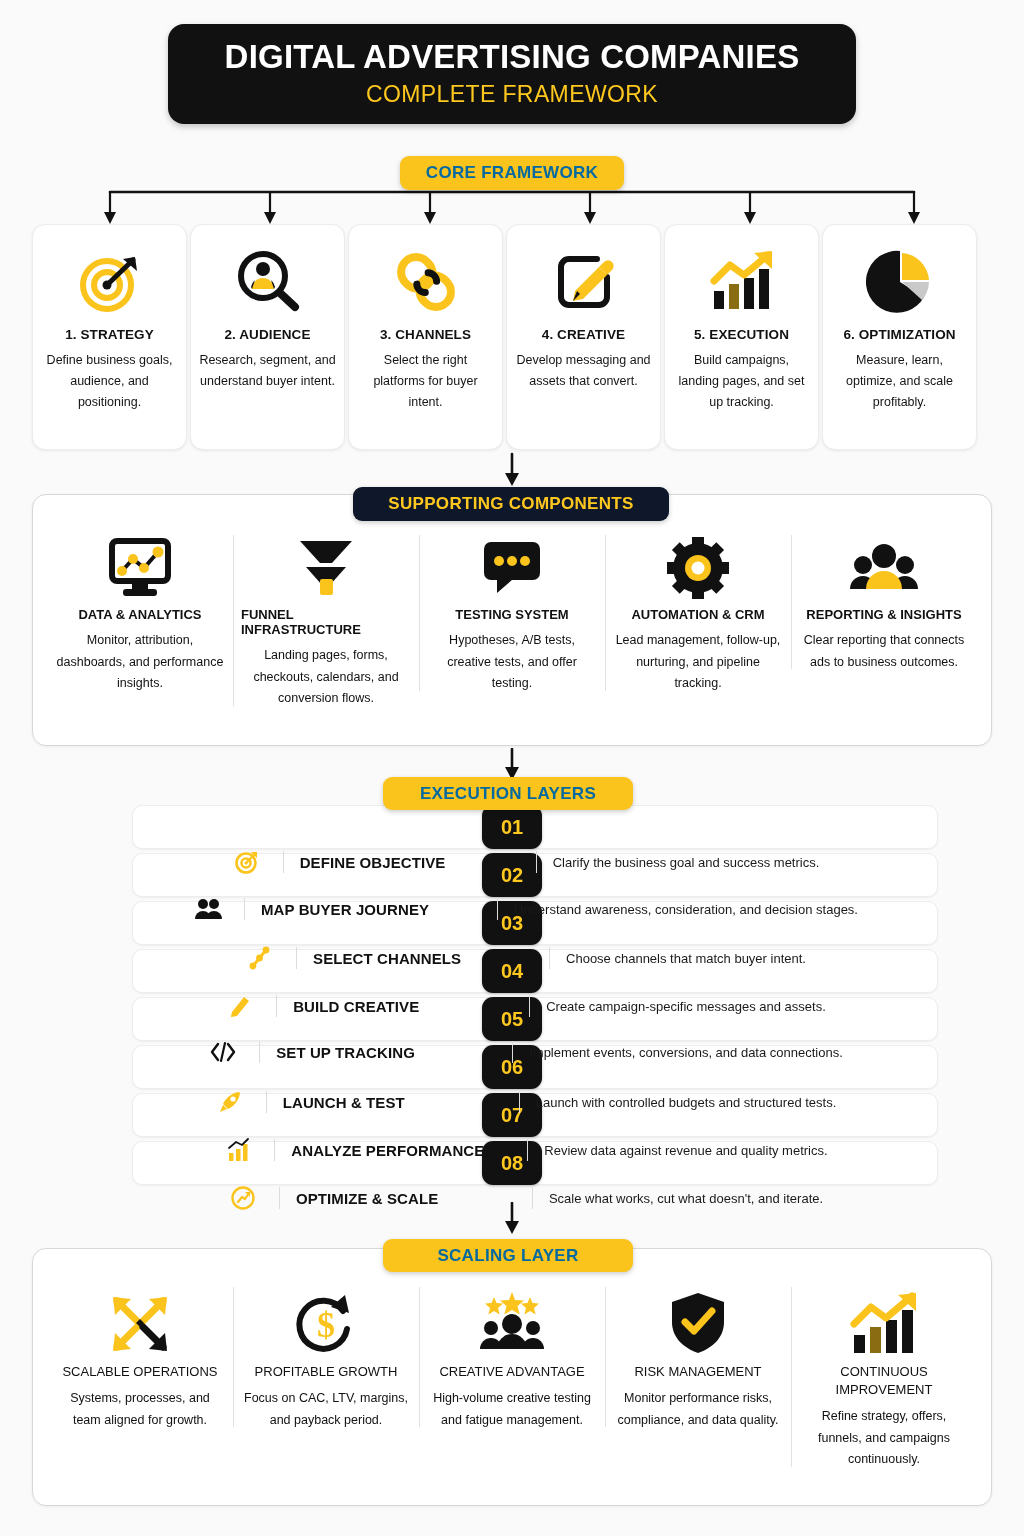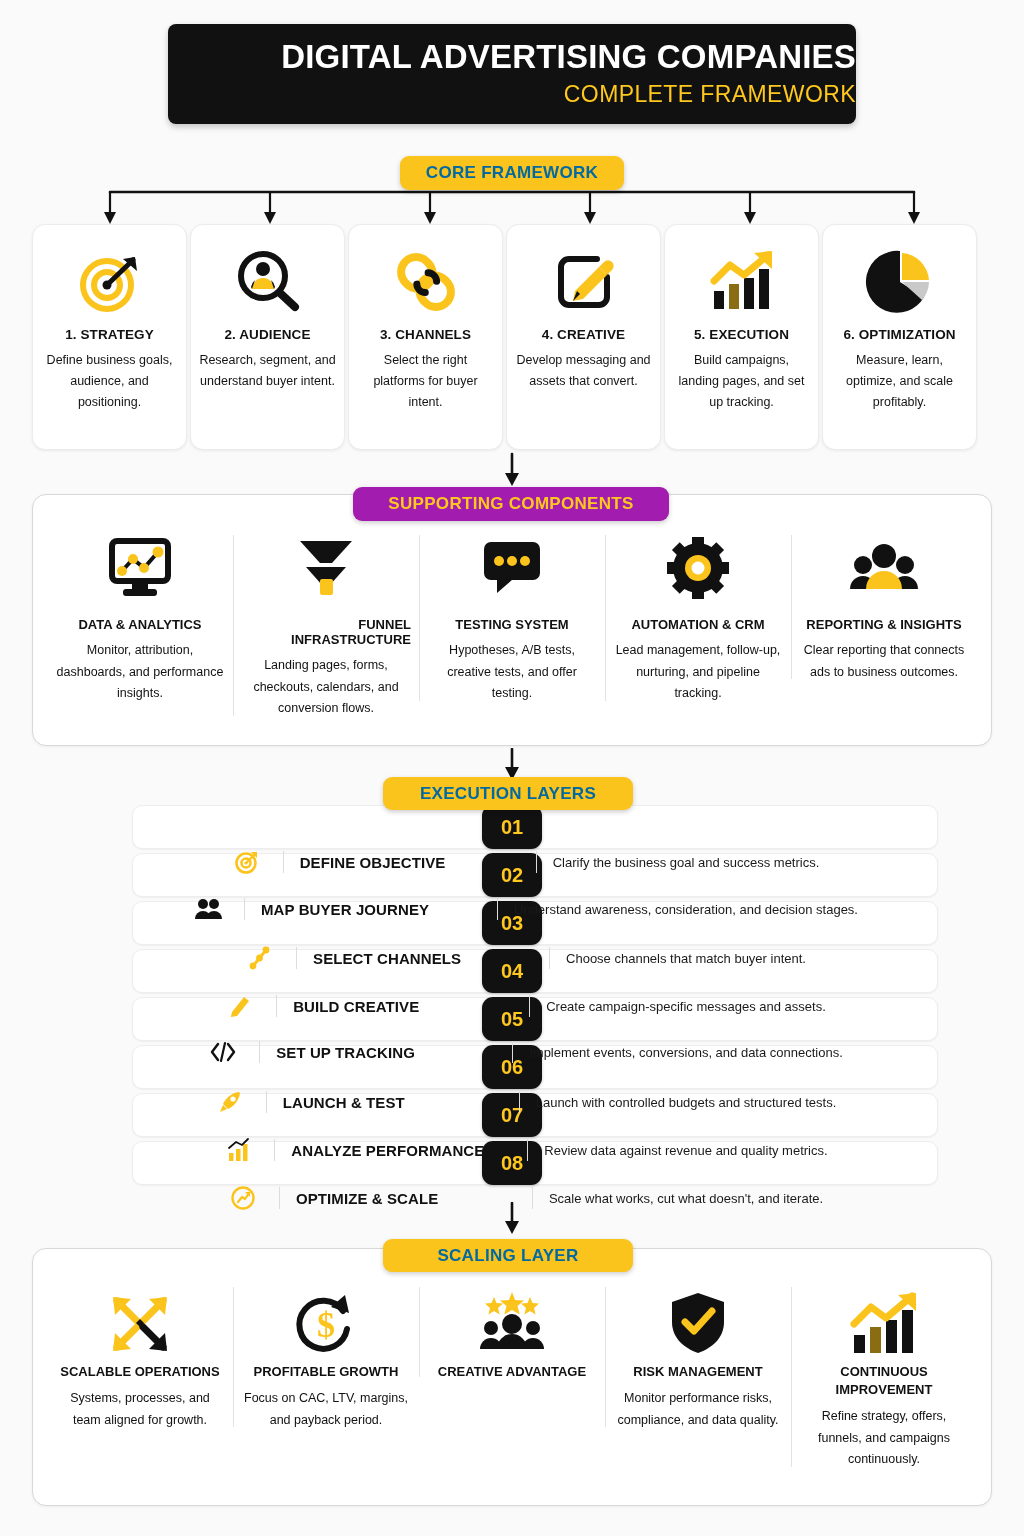--- a/index.html
+++ b/index.html
@@ -8,43 +8,43 @@
     background: #fafafa;
     font-family: "Liberation Sans", sans-serif;
     color: #111;
     overflow: hidden;
   }
   .page { position: relative; width: 1024px; height: 1536px; }
 
   
   .title-bar {
     position: absolute; left: 168px; top: 24px; width: 688px; height: 100px;
-    background: #111111; border-radius: 8px;
-    display: flex; flex-direction: column; align-items: flex-end; justify-content: center;
+    background: #111111; border-radius: 16px;
+    display: flex; flex-direction: column; align-items: center; justify-content: center;
     box-shadow: 0 3px 6px rgba(0,0,0,.22);
   }
   .title-main {
     color: #ffffff; font-size: 33px; font-weight: 700; letter-spacing: .2px;
     line-height: 1.05; text-align: center;
   }
   .title-sub {
     color: #FFC81E; font-size: 23px; font-weight: 400; letter-spacing: .4px;
     margin-top: 6px; text-align: center;
   }
 
   
   .badge {
     position: absolute; z-index: 6;
     display: flex; align-items: center; justify-content: center;
     border-radius: 9px; font-weight: 700; letter-spacing: .3px;
     box-shadow: 0 2px 5px rgba(0,0,0,.2);
     white-space: nowrap;
   }
   .badge-yellow { background: #FBC41C; color: #0369a1; }
-  .badge-black  { background: #a21caf;    color: #FFC81E; }
+  .badge-black  { background: #0f172a;    color: #FFC81E; }
 
   #badge-core   { left: 400px; top: 156px; width: 224px; height: 34px; font-size: 17px; }
   #badge-supp   { left: 353px; top: 487px; width: 316px; height: 34px; font-size: 17px; }
   #badge-exec   { left: 383px; top: 777px; width: 250px; height: 33px; font-size: 17px; }
   #badge-scale  { left: 383px; top: 1239px; width: 250px; height: 33px; font-size: 17px; }
 
   
   .conn { position: absolute; }
 
   
@@ -77,21 +77,21 @@
   }
   .supp-item {
     flex: 1; display: flex; flex-direction: column; align-items: center;
     padding: 0 8px; position: relative;
   }
   .supp-item + .supp-item::before {
     content: ""; position: absolute; left: 0; top: 4px; bottom: 4px;
     width: 1px; background: #e2e2e2;
   }
   .supp-icon { height: 74px; display: flex; align-items: center; justify-content: center; }
-  .supp-title { font-size: 13px; font-weight: 700; text-align: right; margin-top: 12px; }
+  .supp-title { font-size: 13px; font-weight: 700; text-align: left; margin-top: 2px; }
   .supp-desc { font-size: 12.5px; line-height: 1.72; text-align: center; margin-top: 8px; }
 
   
   .exec-wrap { position: absolute; left: 86px; top: 805px; width: 852px; }
   .exec-row {
     position: relative; display: flex; align-items: center;
     height: 44px; margin-bottom: 4px; flex-direction: column;
   }
   .exec-num {
     width: 60px; height: 44px; background: #111; color: #FFC81E;
@@ -126,21 +126,21 @@
   }
   .scale-item {
     flex: 1; display: flex; flex-direction: column; align-items: center;
     padding: 0 10px; position: relative;
   }
   .scale-item + .scale-item::before {
     content: ""; position: absolute; left: 0; top: 4px; bottom: 4px;
     width: 1px; background: #e2e2e2;
   }
   .scale-icon { height: 80px; display: flex; align-items: center; justify-content: center; }
-  .scale-title { font-size: 13px; font-weight: 700; text-align: center; line-height: 1.4; }
+  .scale-title { font-size: 13px; font-weight: 400; text-align: center; line-height: 1.4; }
   .scale-desc { font-size: 12.5px; line-height: 1.72; text-align: center; margin-top: 7px; }
 
   svg { display: block; }
 </style>
 </head>
 <body>
 
 <div class="page">
 
   <div class="title-bar">
@@ -542,20 +542,21 @@
           <polygon points="56,6 58.5,12 65,12.6 60,17 61.6,23.5 56,20 50.4,23.5 52,17 47,12.6 53.5,12" fill="#FBC41C"></polygon>
           <circle cx="17" cy="37" r="7" fill="#111"></circle>
             <path d="M6 58 a11 11 0 0 1 22 0 z" fill="#111"></path>
           <circle cx="59" cy="37" r="7" fill="#111"></circle>
             <path d="M48 58 a11 11 0 0 1 22 0 z" fill="#111"></path>
           <circle cx="38" cy="33" r="10" fill="#111"></circle>
             <path d="M23 58 a15 15 0 0 1 30 0 z" fill="#111"></path>
         </svg>
       </div>
       <div class="scale-title">CREATIVE ADVANTAGE</div>
+      <div class="scale-desc">High-volume creative testing and fatigue management.</div>
     </div>
 
     <div class="scale-item">
       <div class="scale-icon">
         <svg width="60" height="64" viewBox="0 0 60 64">
           <path d="M30 2 L56 11 v20 c0 16 -12 26 -26 31 C16 57 4 47 4 31 V11 z" fill="#111"></path>
           <path d="M17 31 L26 40 L44 20" fill="none" stroke="#FBC41C" stroke-width="7" stroke-linecap="round" stroke-linejoin="round"></path>
         </svg>
       </div>
       <div class="scale-title">RISK MANAGEMENT</div>

